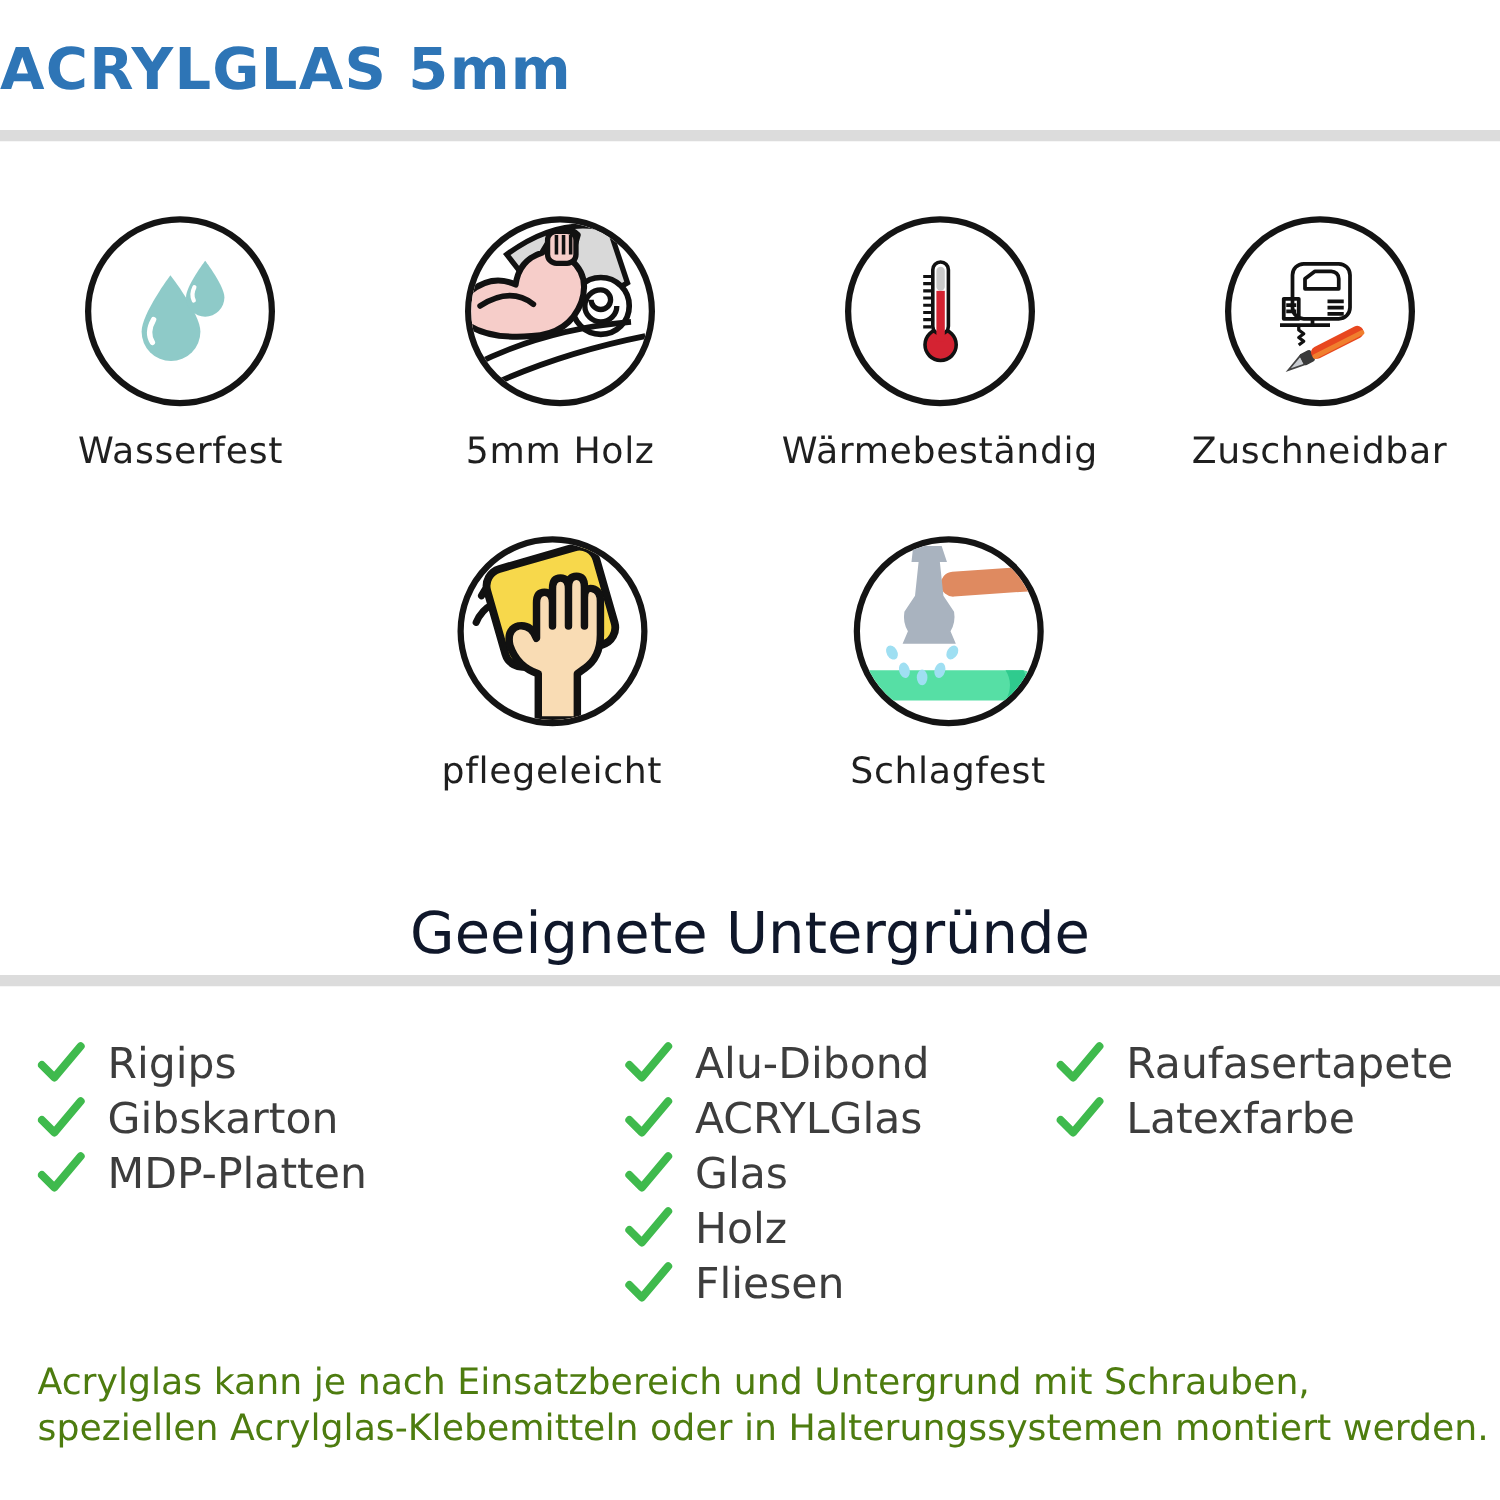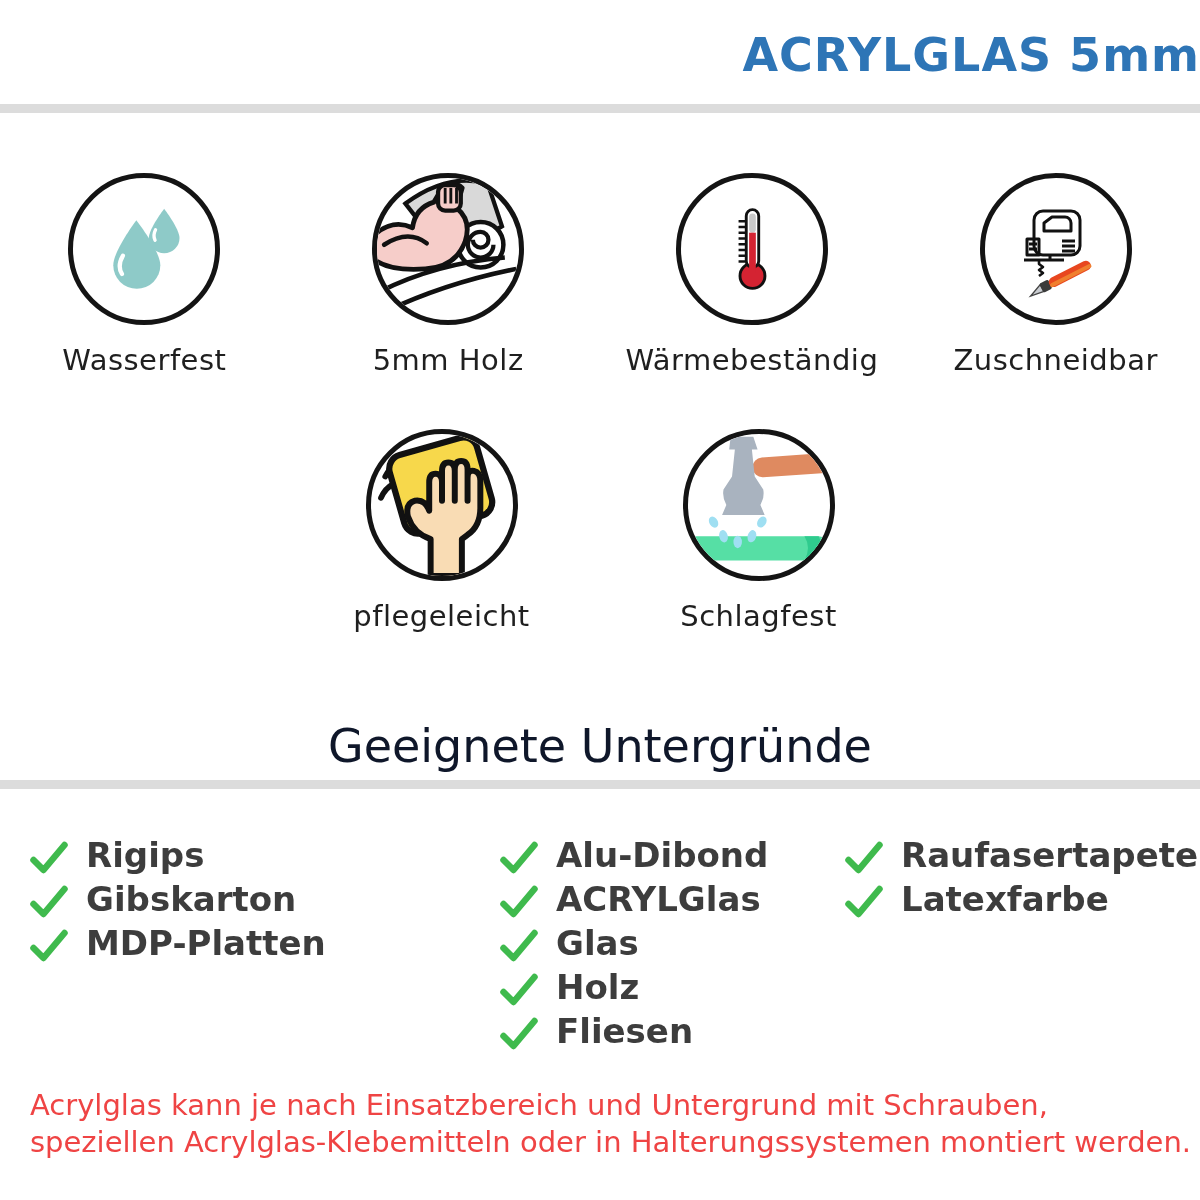--- a/index.html
+++ b/index.html
@@ -1,19 +1,19 @@
 <!DOCTYPE html>
 <html><head>
 <meta charset="utf-8">
 <style>
   * { margin:0; padding:0; box-sizing:border-box; }
   html,body { width:1200px; height:1200px; background:#ffffff; overflow:hidden;
               font-family:"DejaVu Sans","Liberation Sans",sans-serif; }
 
-  .page-title { padding-top:26px; text-align:right; font-size:46px; line-height:58px;
+  .page-title { padding-top:26px; text-align:left; font-size:46px; line-height:58px;
                 font-weight:bold; color:#2e75b6; letter-spacing:1px; }
 
   .divider { height:9px; background:#dcdcdc; width:100%; }
   .divider-1 { margin-top:20px; }
   .divider-2 { margin-top:5px; }
 
   .feature-row { display:flex; justify-content:center;gap:15px; }
   .feature-row-1 { margin-top:60px; }
   .feature-row-2 { margin-top:52px; }
   .feature-cell { width:302px; display:flex; flex-direction:column; align-items:center; }
@@ -25,25 +25,25 @@
   .feature-label { margin-top:18px; font-size:29px; color:#1f1f1f; letter-spacing:0.5px; }
 
   .section-heading { margin-top:84px; text-align:center; font-size:46px; line-height:58px;
                      font-weight:500; color:#0f172a; }
 
   .surfaces { display:flex; margin-top:42px; padding-left:30px; }
   .surface-col { display:flex; flex-direction:column; }
   .surface-col-1 { width:470px; }
   .surface-col-2 { width:345px; }
   .surface-col-3 { width:355px; }
-  .surface-item { display:flex; align-items:flex-end; height:44px; gap:17px;font-weight:bold; }
+  .surface-item { display:flex; align-items:flex-start; height:44px; gap:17px; }
   .surface-item .check { flex:0 0 auto; display:flex; }
   .surface-item .label { font-size:34px; color:#3d3d3d; white-space:nowrap; }
 
-  .footer-note { margin-top:36px; margin-left:30px; color:#ef4444; font-size:29px;
+  .footer-note { margin-top:36px; margin-left:30px; color:#4d7c0f; font-size:29px;
                  line-height:37px; }
   .footer-note div { white-space:nowrap; }
 </style>
 </head>
 <body>
 
 <div class="page-title">ACRYLGLAS 5mm</div>
 <div class="divider divider-1"></div>
 
 <div class="feature-row feature-row-1">

